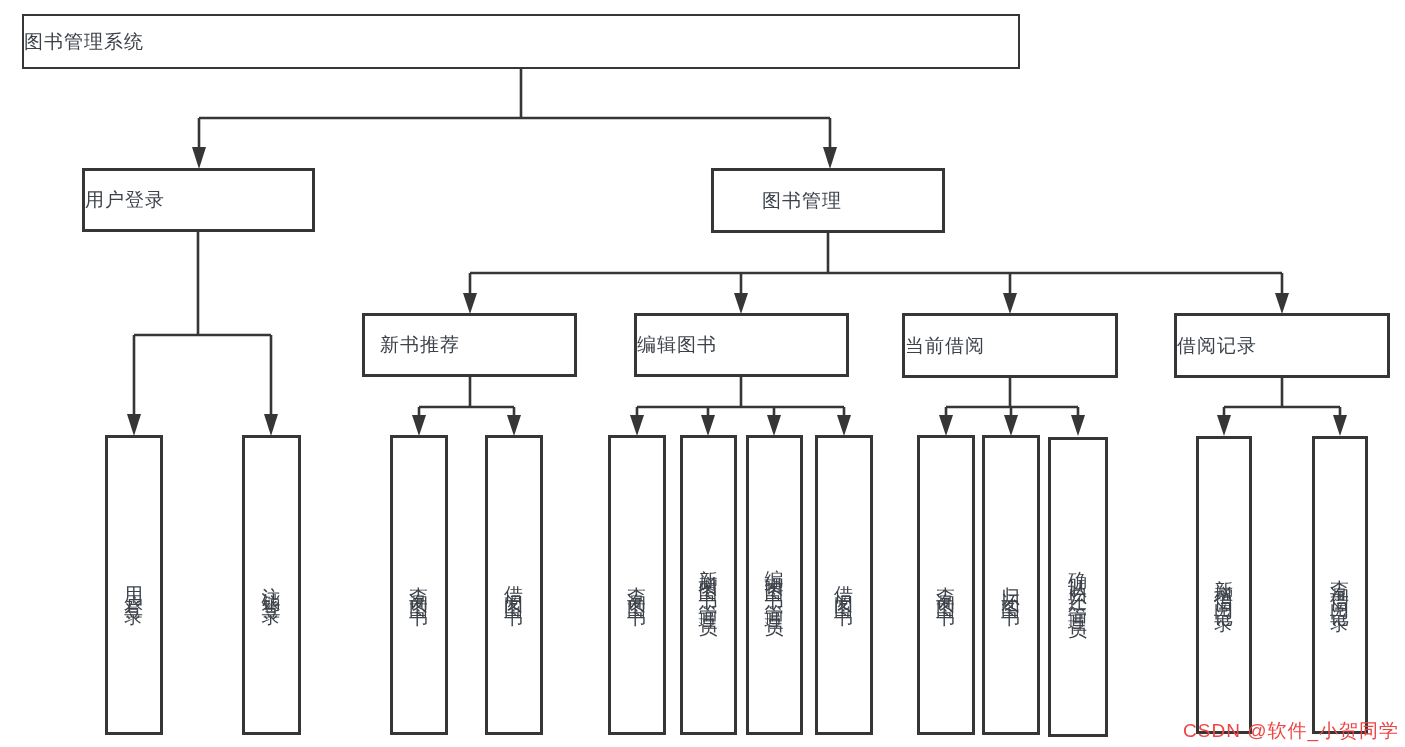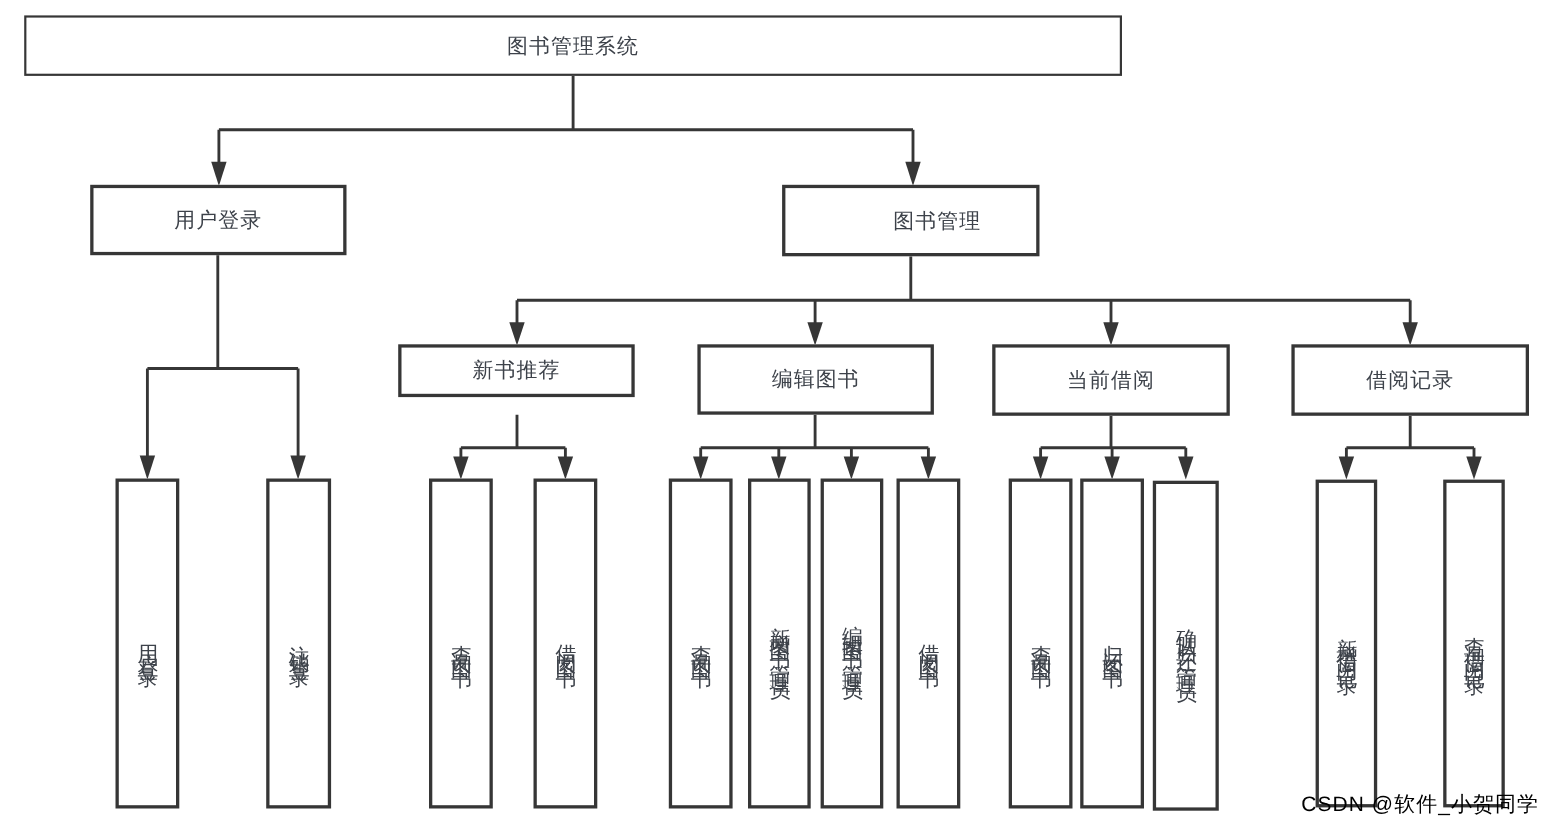--- a/index.html
+++ b/index.html
@@ -17,21 +17,20 @@
     width: 1405px; height: 747px;
     pointer-events: none;
   }
   .node {
     position: absolute;
     box-sizing: border-box;
     background: #ffffff;
     border: 3px solid #363636;
     display: flex;
     align-items: center;
-    justify-content: center;
     color: #3d424a;
     font-size: 19px;
     letter-spacing: 1px;
     white-space: nowrap;
   }
   .node.root { border-width: 2px; }
   .leaf {
     position: absolute;
     box-sizing: border-box;
     background: #ffffff;
@@ -46,21 +45,21 @@
     color: #3d424a;
     font-size: 19px;
     letter-spacing: 7px;
     line-height: 1;
   }
   .watermark {
     position: absolute;
     right: 6px;
     bottom: 3px;
     font-size: 19px;
-    color: #000000;
+    color: #ef4444;
     letter-spacing: 1px;
   }
 </style>
 </head>
 <body>
 
 <div id="canvas">
 
   <svg id="wires" viewBox="0 0 1405 747" xmlns="http://www.w3.org/2000/svg">
     <g stroke="#363636" stroke-width="2.6" fill="none">
@@ -113,21 +112,21 @@
     <span>图书管理系统</span>
   </div>
 
   <div class="node" style="left:82px; top:168px; width:233px; height:64px;">
     <span>用户登录</span>
   </div>
   <div class="node" style="left:711px; top:168px; width:234px; height:65px;padding-left:48px;">
     <span>图书管理</span>
   </div>
 
-  <div class="node" style="left:362px; top:313px; width:215px; height:48px;">
+  <div class="node" style="left:362px; top:313px; width:215px; height:64px;padding-left:15px;">
     <span>新书推荐</span>
   </div>
   <div class="node" style="left:634px; top:313px; width:215px; height:64px;">
     <span>编辑图书</span>
   </div>
   <div class="node" style="left:1174px; top:313px; width:216px; height:65px;">
     <span>借阅记录</span>
   </div>
   <div class="node" style="left:902px; top:313px; width:216px; height:65px;">
     <span>当前借阅</span>

